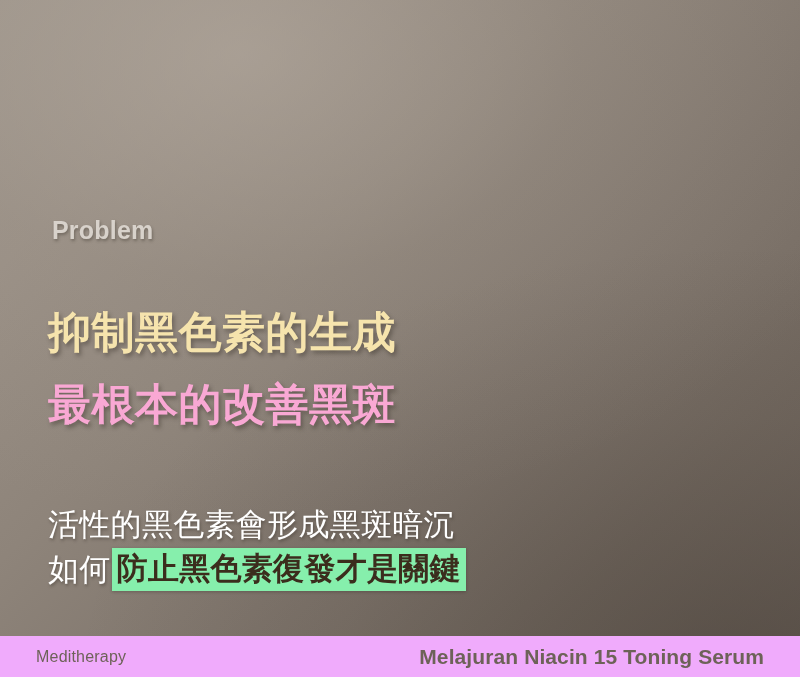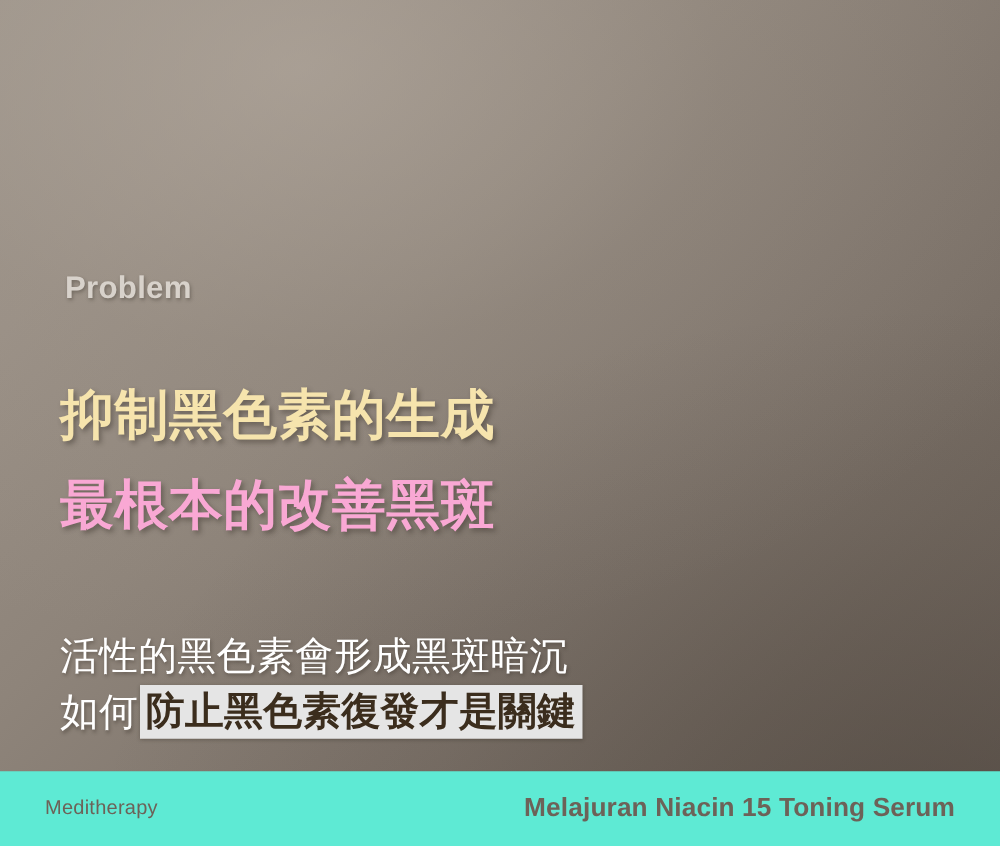--- a/index.html
+++ b/index.html
@@ -107,37 +107,37 @@
     display: flex;
     align-items: center;
     text-align: center;
   }
   .sub-prefix {
     color: #ffffff;
     padding-right: 1px;
   }
   .sub-highlight {
     display: inline-block;
-    background: #e5e5e5;
+    background: #86efac;
     color: #3b2d1d;
     font-weight: 700;
     padding: 2px 5px 3px 5px;
     line-height: 38px;
     text-shadow: none;
     box-shadow: 0 1px 3px rgba(40,33,27,0.30);
   }
 
   
   .footer {
     position: absolute;
     left: 0;
     right: 0;
     bottom: 0;
-    height: 60px;
-    background: #5eead4;
+    height: 41px;
+    background: #f0abfc;
     display: flex;
     align-items: center;
     justify-content: space-between;
     padding: 0 36px;
     box-sizing: border-box;
   }
   .footer-brand {
     font-size: 16px;
     font-weight: 400;
     letter-spacing: 0.2px;

